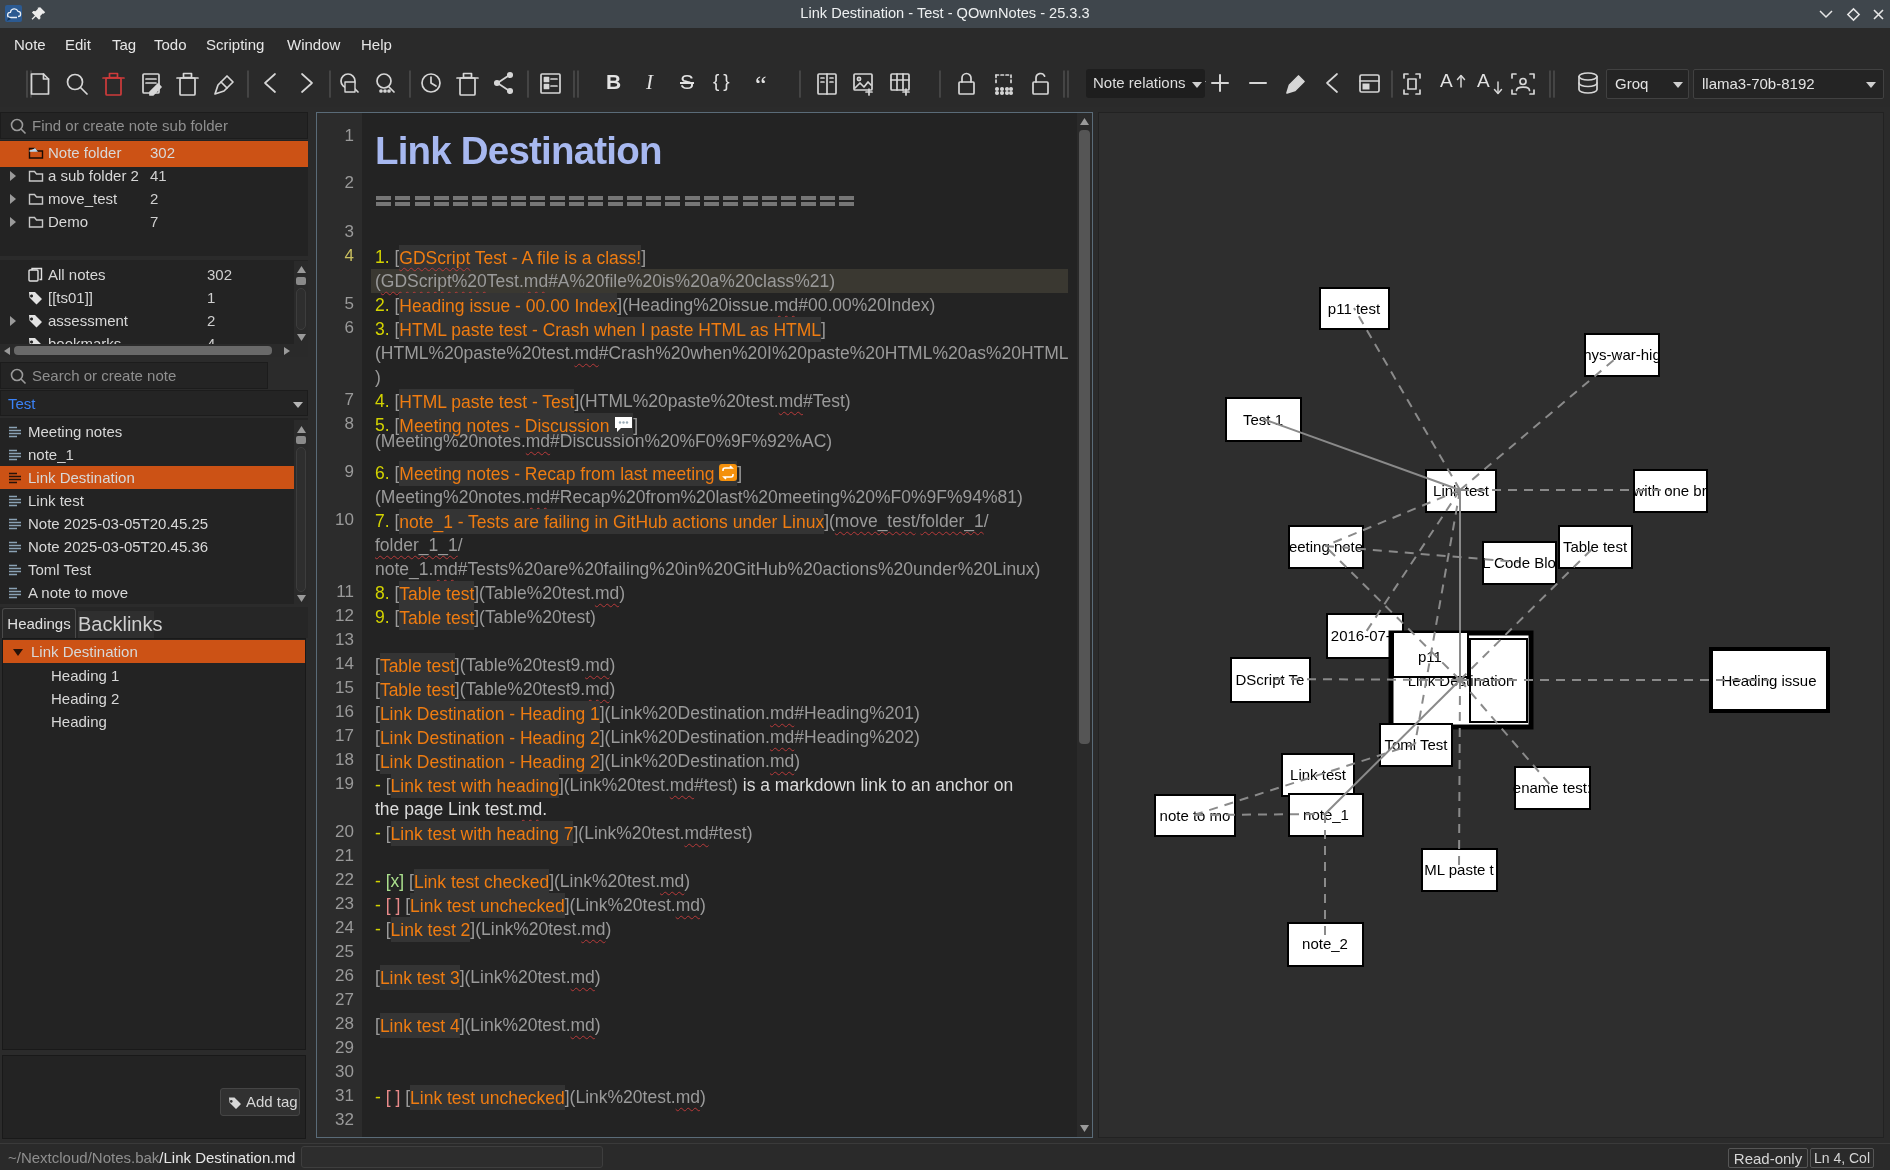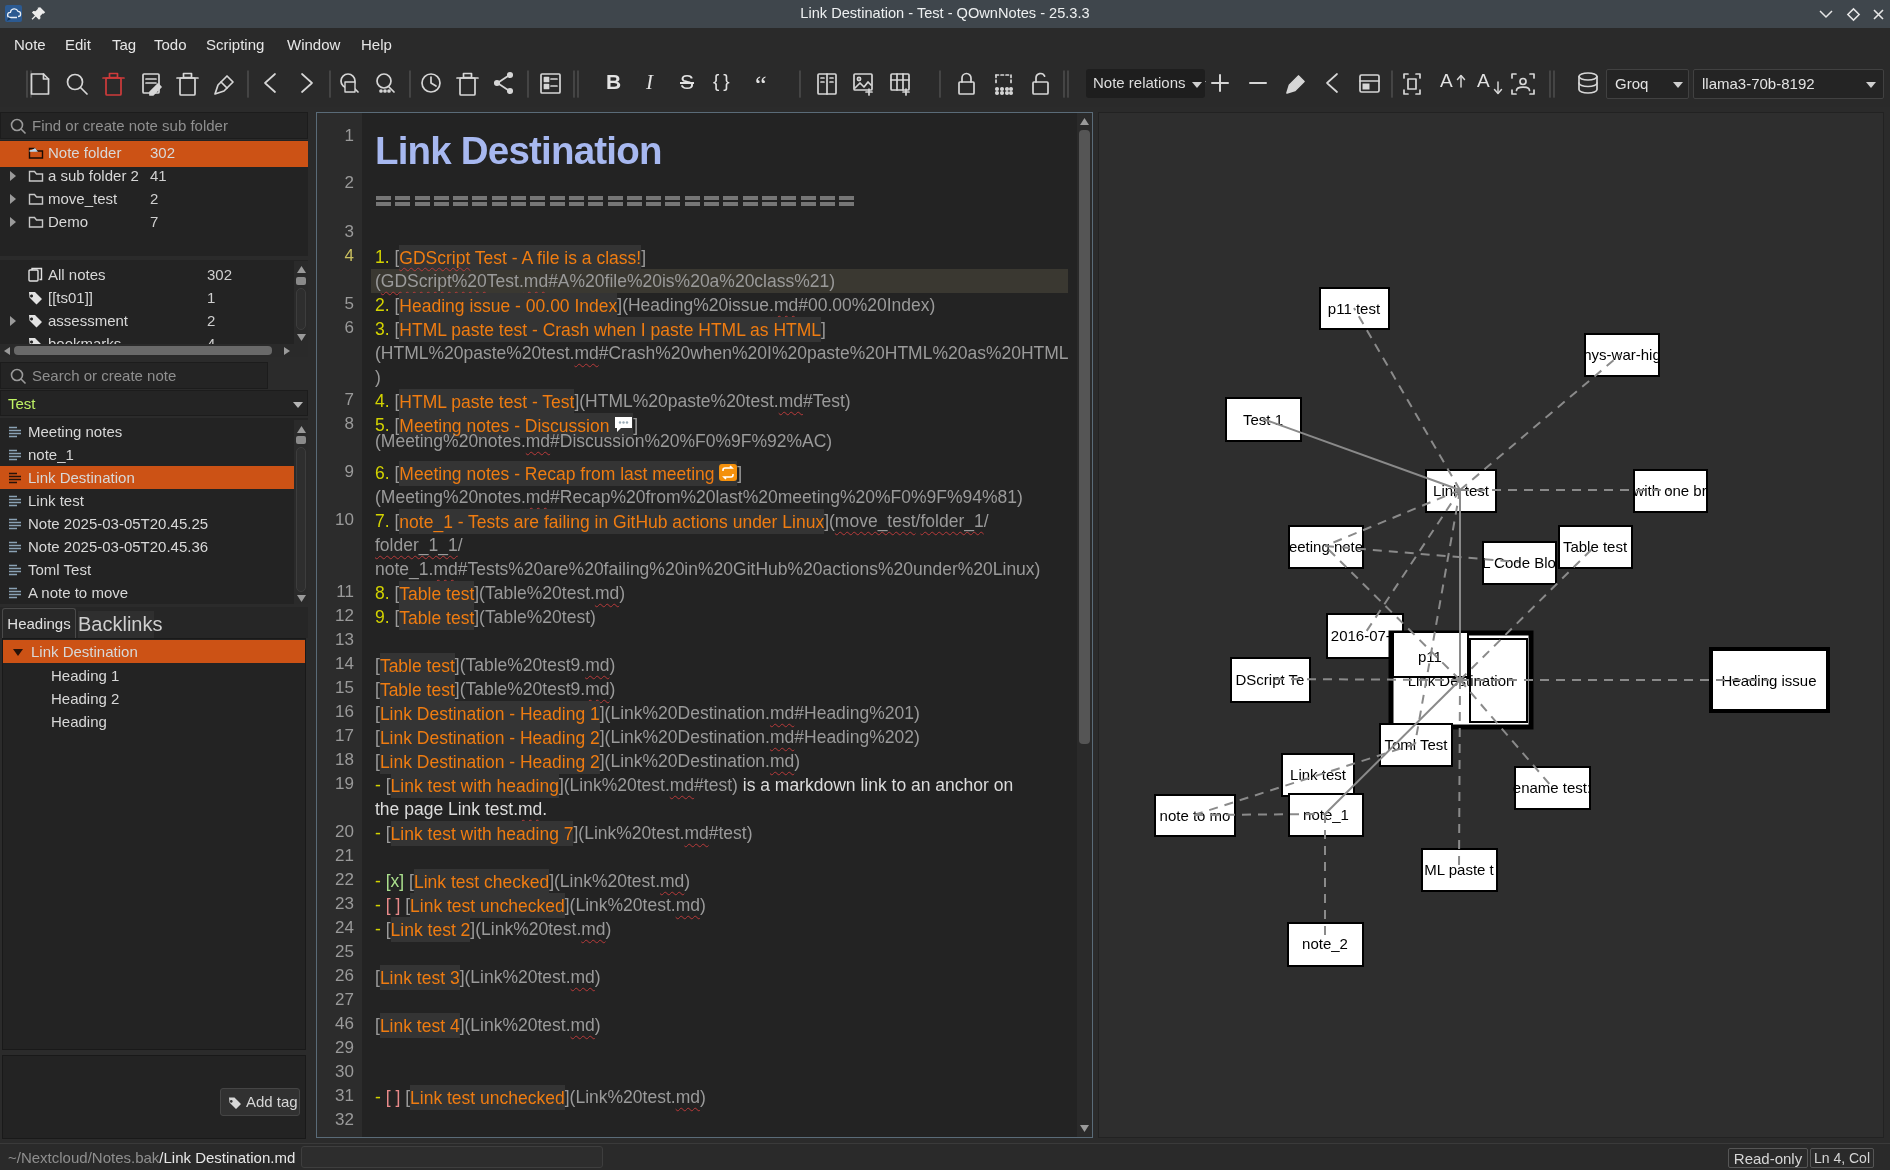--- a/index.html
+++ b/index.html
@@ -349,21 +349,21 @@
   </div>
 
   <div class="input" style="left:0px;top:362px;width:268px;height:27px">
     <svg class="abs" style="left:9px;top:5px" width="17" height="17" fill="none" stroke="#9a9a9a" stroke-width="1.6">
           <circle cx="7" cy="7" r="5.5"></circle>
           <line x1="11" y1="11" x2="15.5" y2="15.5"></line>
         </svg>
     <div class="abs" style="left:31px;top:4px">Search or create note</div>
   </div>
 
-  <div class="input" style="left:0px;top:390px;width:308px;height:26px;color:#bef264">
+  <div class="input" style="left:0px;top:390px;width:308px;height:26px;color:#3b82f6">
     <div class="abs" style="left:7px;top:4px">Test</div>
     <svg class="abs" style="left:291px;top:10px" width="12" height="8">
           <path d="M1 1l5 6 5-6" fill="#b5b5b5"></path>
         </svg>
   </div>
 
   <div class="listbg" style="left:0;top:418px;width:308px;height:186px"></div>
   <div class="row" style="top:420px">
         <svg class="abs" style="left:8px;top:5px" width="14" height="13" stroke="#8ba2b5" stroke-width="1.3">
           <path d="M1 2.5h8M1 5.5h12M1 8.5h12M1 11.5h8"></path>
@@ -475,21 +475,21 @@
       <div class="ln" style="top:637px">18</div>
       <div class="ln" style="top:661px">19</div>
   <div class="ln" style="top:709px">20</div>
       <div class="ln" style="top:733px">21</div>
       <div class="ln" style="top:757px">22</div>
   <div class="ln" style="top:781px">23</div>
       <div class="ln" style="top:805px">24</div>
       <div class="ln" style="top:829px">25</div>
   <div class="ln" style="top:853px">26</div>
       <div class="ln" style="top:877px">27</div>
-      <div class="ln" style="top:901px">46</div>
+      <div class="ln" style="top:901px">28</div>
   <div class="ln" style="top:925px">29</div>
       <div class="ln" style="top:949px">30</div>
       <div class="ln" style="top:973px">31</div>
   <div class="ln" style="top:997px">32</div>
   <div class="curline" style="top:156px;left:54px;width:697px"></div>
   <div id="edrows">
     <div class="erow" style="top:16px;font-size:38.5px;font-weight:bold;color:#a7b8f0;line-height:44px;letter-spacing:-0.8px">Link Destination</div>
     <div class="abs" style="left:59px;top:83px;width:478px;height:4px;background:repeating-linear-gradient(90deg,#767676 0 15px,rgba(0,0,0,0) 15px 19.3px)"></div>
         <div class="abs" style="left:59px;top:89px;width:478px;height:4px;background:repeating-linear-gradient(90deg,#767676 0 15px,rgba(0,0,0,0) 15px 19.3px)"></div>
     <div class="erow" style="top:132px"><span class="y">1. </span><span class="g">[</span><span class="o"><span class="sq">GDScript</span> Test - A file is a class!</span><span class="g">]</span></div>

